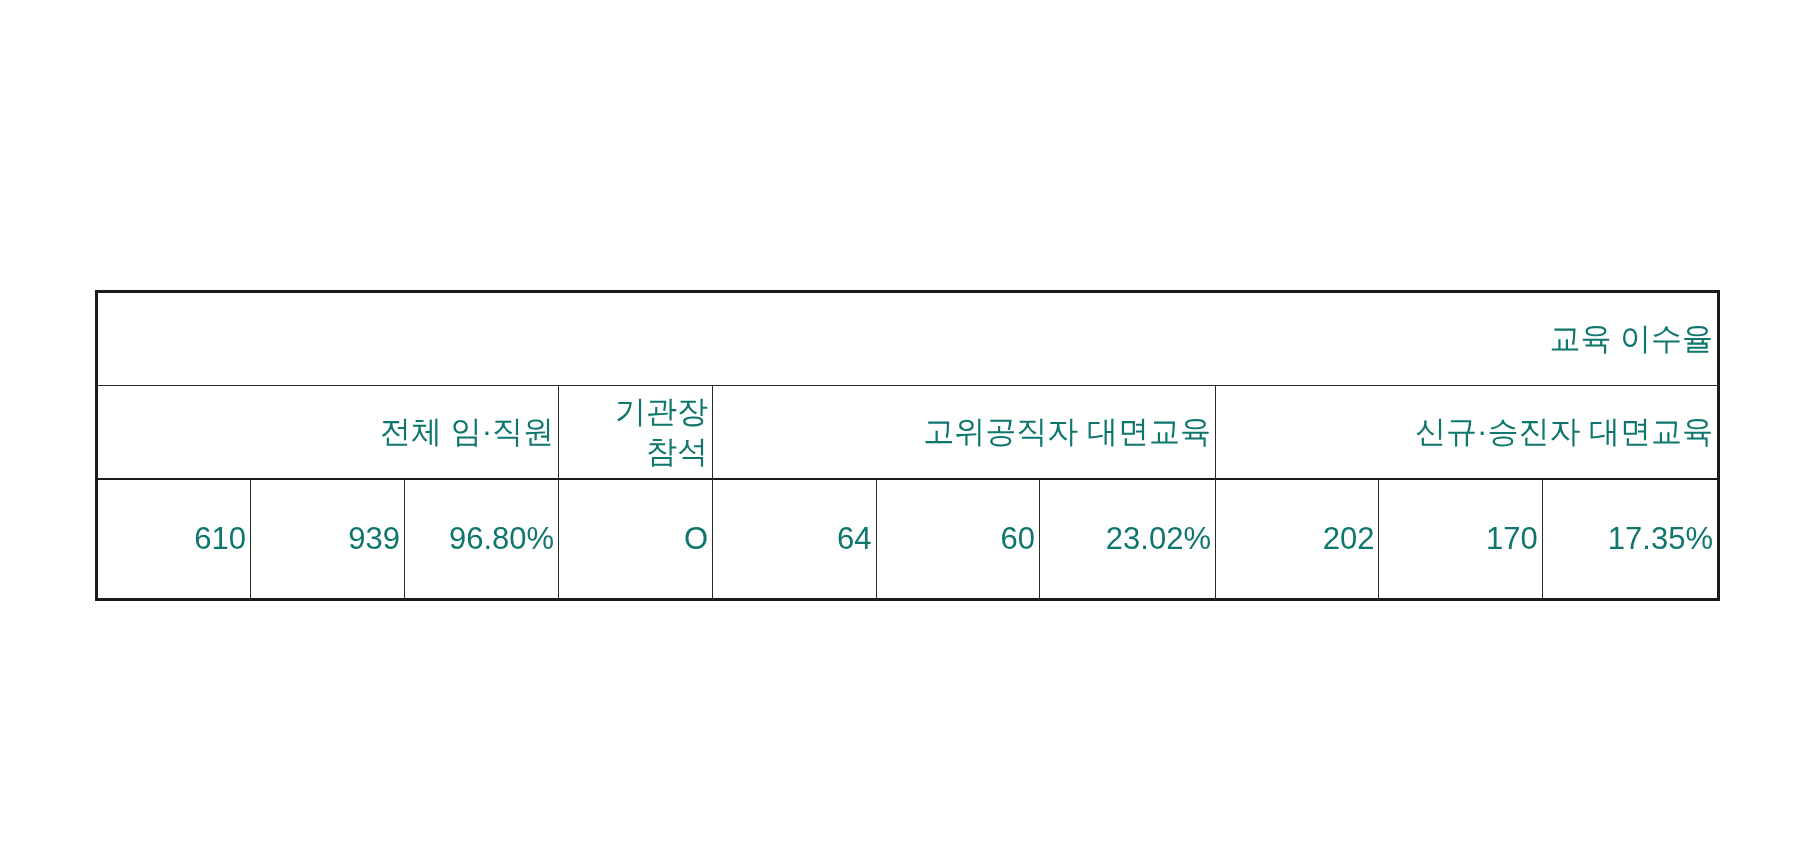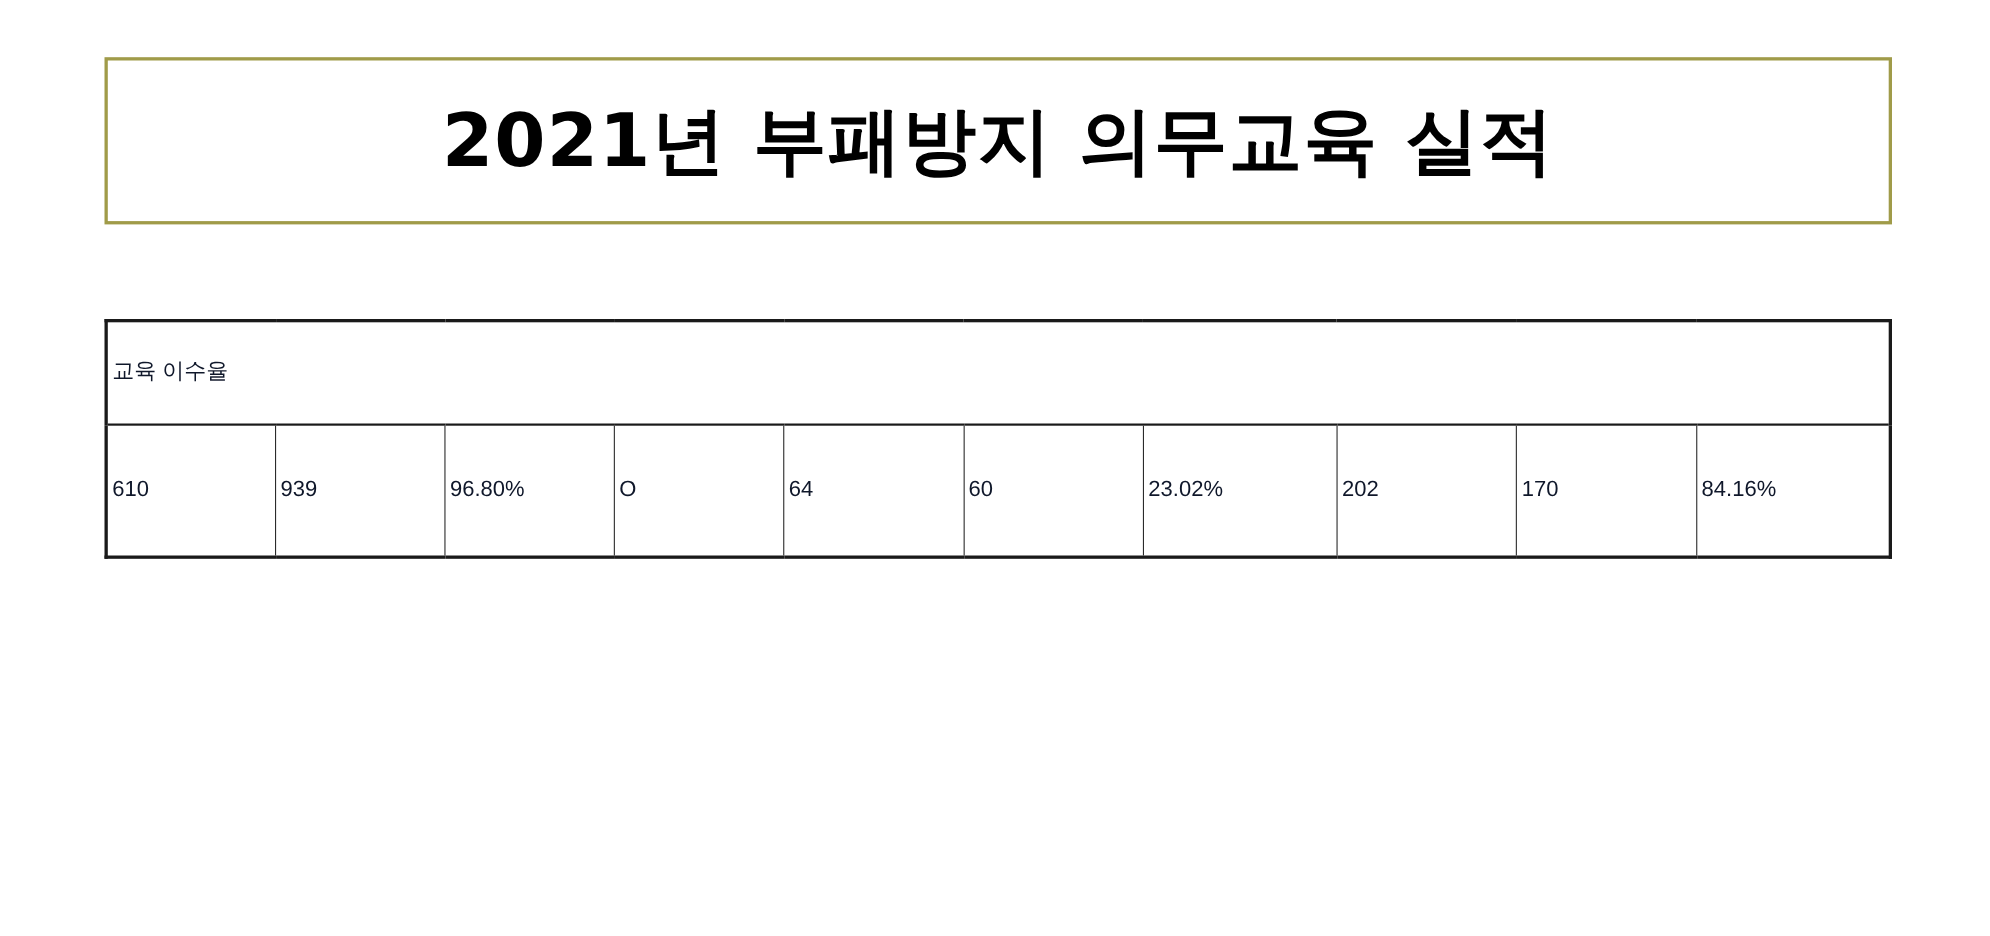--- a/index.html
+++ b/index.html
@@ -55,24 +55,24 @@
     width: 1625px;
   }
   table.data {
     border-collapse: collapse;
     table-layout: fixed;
     width: 1625px;
     background: #ffffff;
   }
   table.data td {
     border: 1px solid #2b2b2b;
-    text-align: left;
+    text-align: right;
     vertical-align: middle;
-    font-size: 20px;
-    color: #0f172a;
+    font-size: 31px;
+    color: #0f766e;
     padding: 0 4px;
     line-height: 1.28;
   }
   table.data .outer-top td { border-top: 3px solid #1a1a1a; }
   table.data tr td:first-child { border-left: 3px solid #1a1a1a; }
   table.data tr td:last-child { border-right: 3px solid #1a1a1a; }
   table.data tr.values td { border-bottom: 3px solid #1a1a1a; }
 
   .r-top td { height: 92px; }
   .r-group td { height: 92px; }
@@ -84,51 +84,55 @@
   tr.values td { border-top: 2px solid #1a1a1a; }
 
   .nowrap { white-space: nowrap; }
   .multi { white-space: pre-line; }
 </style>
 </head>
 <body>
 
 <div class="page">
 
-  <div class="title-box" style="border-color: rgb(160, 155, 73);">
-    <div class="title-text">2021년 부패방지 의무교육 실적</div>
-  </div>
 
   <div class="table-wrap">
     <table class="data">
       <colgroup>
         <col style="width:147px">
         <col style="width:147px">
         <col style="width:147px">
         <col style="width:147px">
         <col style="width:156px">
         <col style="width:156px">
         <col style="width:168px">
         <col style="width:156px">
         <col style="width:156px">
         <col style="width:168px">
       </colgroup>
       <tbody>
         <tr class="r-top outer-top">
           <td colspan="10">교육 이수율</td>
         </tr>
+        <tr class="r-group">
+          <td colspan="3" class="nowrap">전체 임·직원</td>
+          <td class="multi">기관장
+참석</td>
+          <td colspan="3" class="nowrap">고위공직자 대면교육</td>
+          <td colspan="3" class="nowrap">신규·승진자 대면교육</td>
+        </tr>
         <tr class="r-values values">
           <td>610</td>
           <td>939</td>
           <td>96.80%</td>
           <td>O</td>
           <td>64</td>
           <td>60</td>
           <td>23.02%</td>
           <td>202</td>
           <td>170</td>
-          <td>84.16%</td>
+          <td>17.35%</td>
         </tr>
       </tbody>
     </table>
   </div>
 
 </div>
 
 </body></html>

